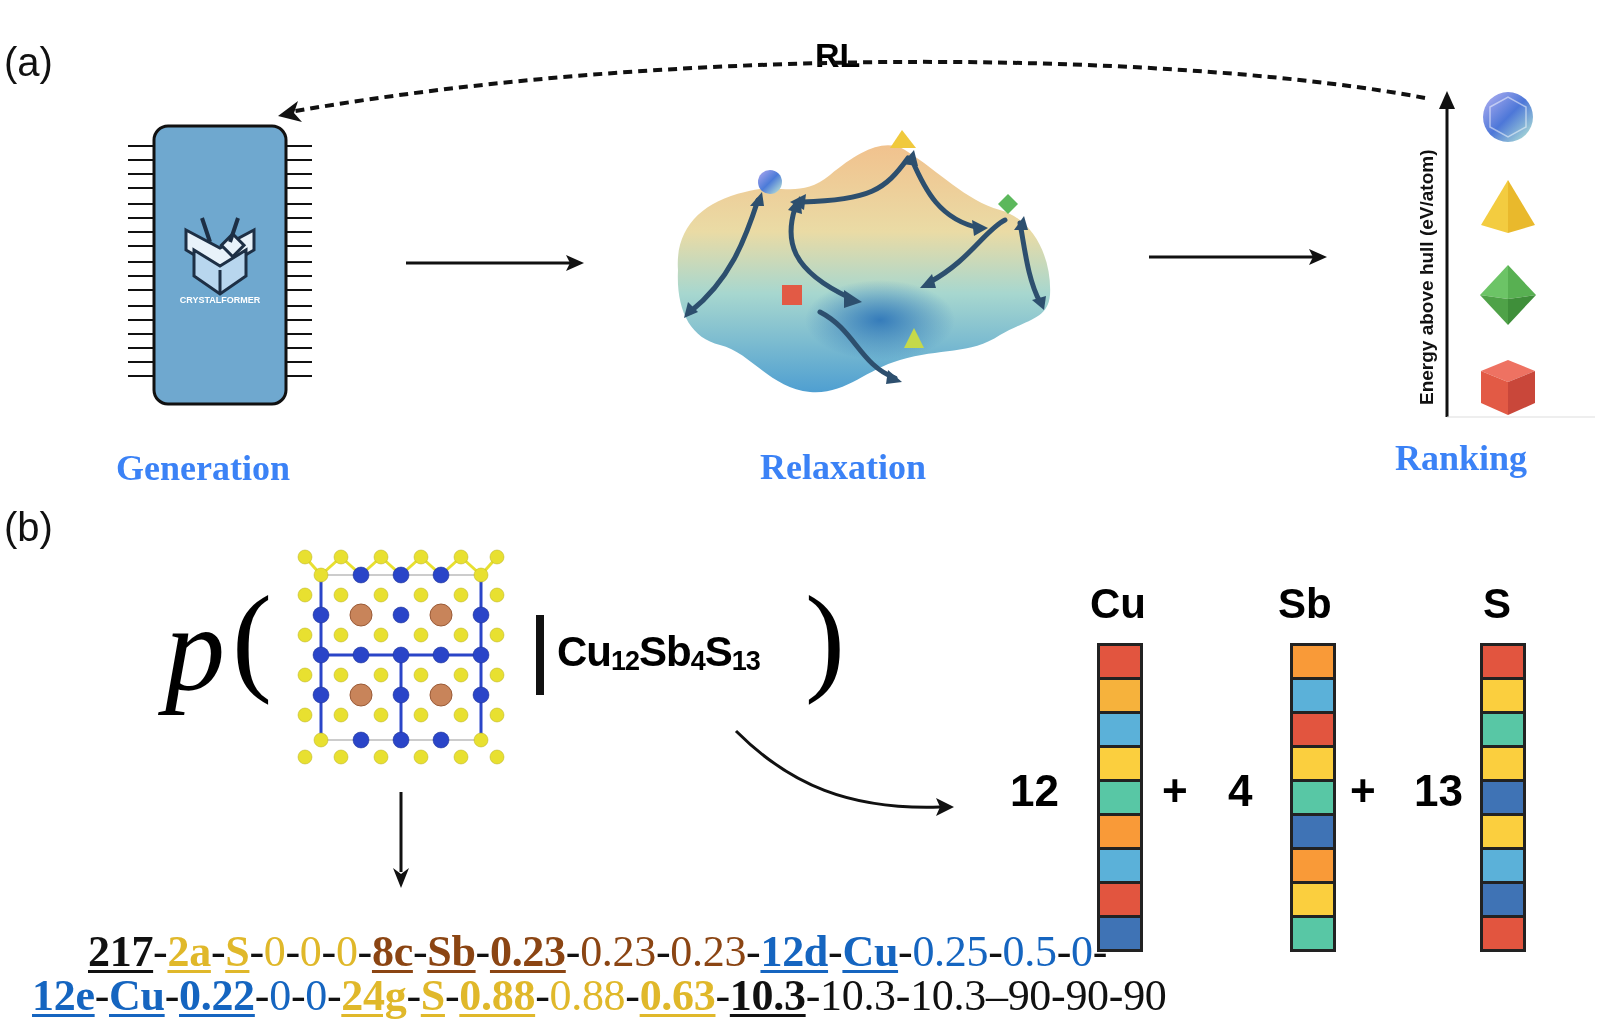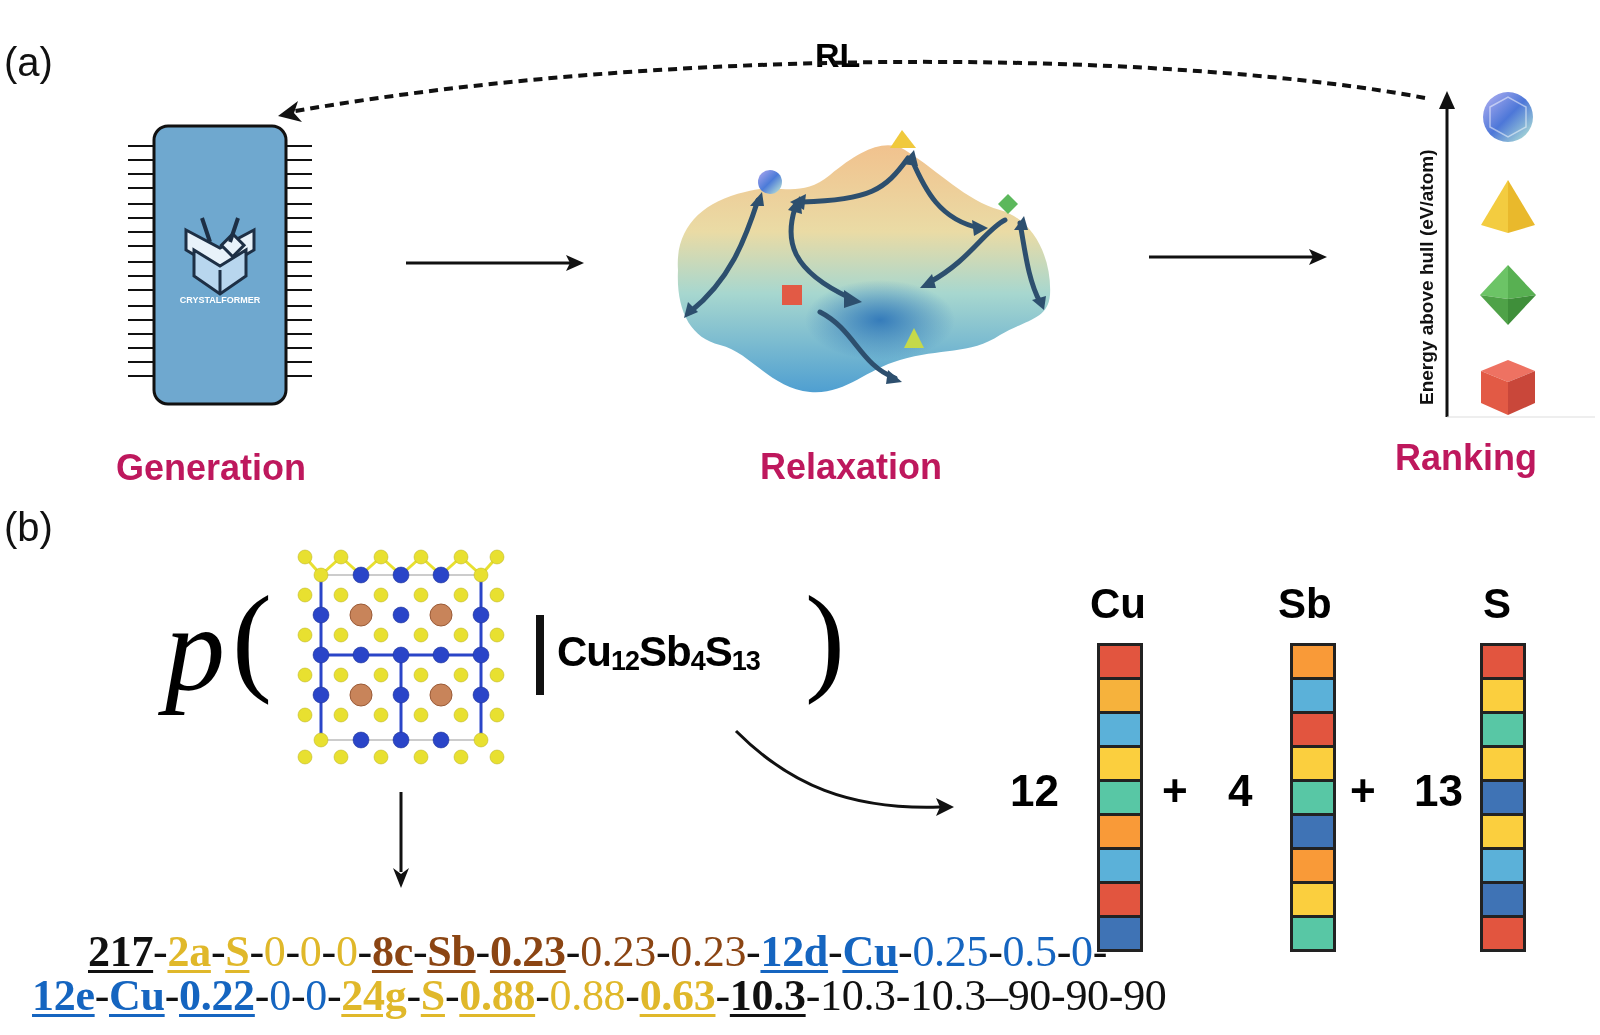--- a/index.html
+++ b/index.html
@@ -1,19 +1,19 @@
 <!DOCTYPE html>
 <html><head>
   <meta charset="utf-8">
   <style>
     html, body { margin: 0; padding: 0; background: #ffffff; }
     body { width: 1600px; height: 1035px; position: relative; overflow: hidden; font-family: "Liberation Sans", sans-serif; color: #000; }
     .abs { position: absolute; }
     .panel-label { font-family: "Liberation Sans", sans-serif; font-size: 40px; font-weight: 300; color: #111; }
-    .stage-label { font-family: Liberation Sans, sans-serif; font-size: 36px; font-weight: bold; color: #be185d; }
+    .stage-label { font-family: Liberation Serif, serif; font-size: 36px; font-weight: bold; color: #3b82f6; }
     .rl-label { font-family: "Liberation Sans", sans-serif; font-size: 34px; font-weight: bold; }
     svg text { font-family: "Liberation Sans", sans-serif; }
     .seq-line { font-family: Liberation Serif, serif; font-size: 44px; white-space: nowrap; letter-spacing: -0.3px; }
     .tok { display: inline; }
     .tok.b { font-weight: bold; text-decoration: underline; text-underline-offset: 4px; text-decoration-thickness: 3px; }
     .elem-head { font-size: 42px; font-weight: bold; }
     .count { font-size: 44px; font-weight: bold; }
     .plus { font-size: 44px; font-weight: bold; }
     .strip { width: 40px; border: 3px solid #222; background: #222; display: flex; flex-direction: column; gap: 3px; }
     .cell { width: 40px; height: 31px; }

